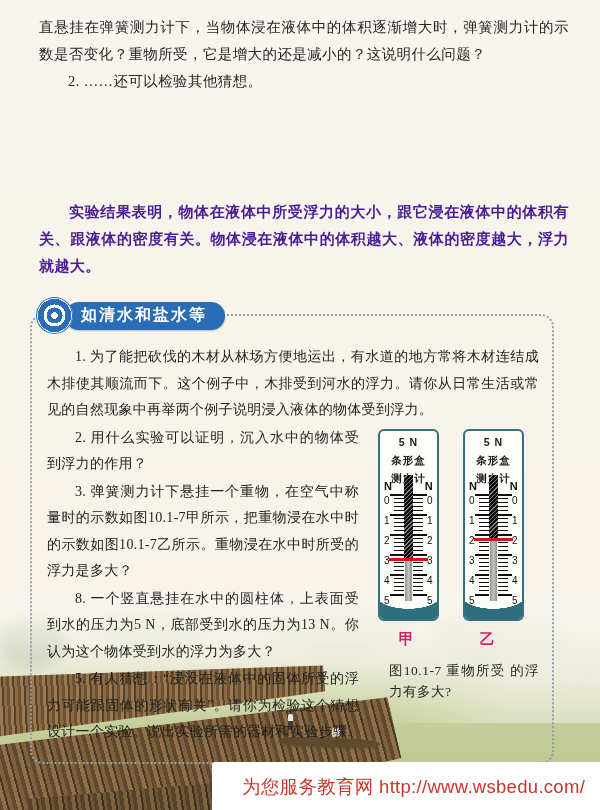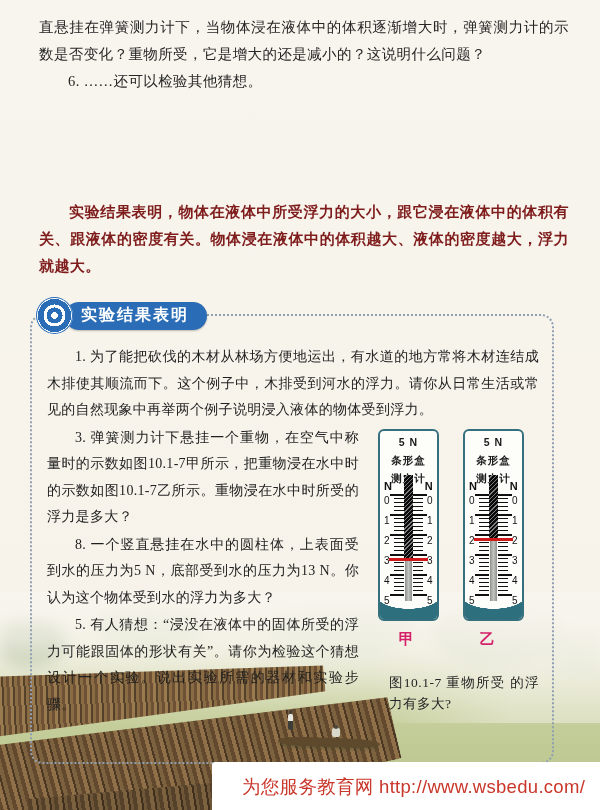--- a/index.html
+++ b/index.html
@@ -12,21 +12,21 @@
   .top-text{
     position:absolute;left:39px;top:14px;width:530px;
     font-size:14.5px;line-height:27px;letter-spacing:0.4px;
     color:#262626;text-align:justify;
   }
   .top-text p{margin:0;}
   .top-text p.ind{text-indent:2em;}
   .result-para{
     position:absolute;left:39px;top:199px;width:530px;
     font-size:15px;line-height:27px;letter-spacing:0.4px;
-    color:#7f1d1d;text-align:justify;text-indent:2em;font-weight:bold;
+    color:#4c1d95;text-align:justify;text-indent:2em;font-weight:bold;
   }
   
   .photo{position:absolute;left:0;top:592px;width:600px;height:218px;z-index:0;overflow:hidden;}
   .p-bg{position:absolute;inset:0;background:linear-gradient(180deg,#f2f1e4 0%,#e2e5ca 28%,#c6cf9c 55%,#b7c38b 100%);}
   .p-trees{position:absolute;left:0;top:-10px;width:600px;height:100px;filter:blur(7px);
     background:
       radial-gradient(60px 40px at 30px 60px,#9fb187 0 60%,transparent 61%),
       radial-gradient(90px 45px at 150px 40px,#c9d3b2 0 60%,transparent 61%),
       radial-gradient(120px 50px at 340px 45px,#d4dcc0 0 60%,transparent 61%),
       radial-gradient(110px 55px at 500px 50px,#c3ceae 0 60%,transparent 61%),
@@ -85,21 +85,21 @@
   .n-left{left:4px;} .n-right{right:4px;}
   .tick{position:absolute;background:#111;}
   .tick-num{position:absolute;font-size:10px;color:#111;width:10px;text-align:center;}
   .rod-spring{position:absolute;left:24px;width:9px;background:repeating-linear-gradient(135deg,#0a0a0a 0 2px,#7d7d7d 2px 3px);}
   .rod-plain{position:absolute;left:25px;width:7px;background:linear-gradient(90deg,#8e908c,#c2c4c0,#8e908c);}
   .pointer{position:absolute;left:9px;width:39px;height:3px;background:#d01818;z-index:3;}
   .scale-bottom{position:absolute;left:0;right:0;bottom:0;height:17px;border-radius:0 0 4px 4px;
     background:radial-gradient(95% 130% at 50% -35%,rgba(255,255,255,0) 57%,#2e6f7e 58%);}
   .labels-row{display:flex;gap:24px;padding-left:9px;margin-top:5px;}
   .scale-name{width:57px;text-align:center;color:#d4216a;font-size:15px;font-weight:bold;}
-  .fig-caption{margin-top:20px;padding-left:20px;font-size:13.5px;line-height:21px;color:#262626;letter-spacing:0.5px;}
+  .fig-caption{margin-top:8px;padding-left:20px;font-size:13.5px;line-height:21px;color:#262626;letter-spacing:0.5px;}
   
   .footer-bar{
     position:absolute;left:212px;top:762px;width:388px;height:48px;background:#ffffff;
     z-index:3;display:flex;align-items:center;padding-left:30px;box-sizing:border-box;
     border-radius:3px 0 0 0;
   }
   .footer-link{
     font-family:"Liberation Sans","DejaVu Sans",sans-serif;
     font-size:18.5px;color:#c9362a;letter-spacing:0.3px;white-space:nowrap;
   }
@@ -115,29 +115,29 @@
   <div class="logs logs-a"></div>
   <div class="logs logs-b"></div>
   <div class="logs logs-c"></div>
   <div class="boat"></div>
   <div class="person-standing"></div>
   <div class="person-sitting"></div>
 </div>
 
 <div class="top-text">
   <p>直悬挂在弹簧测力计下，当物体浸在液体中的体积逐渐增大时，弹簧测力计的示数是否变化？重物所受，它是增大的还是减小的？这说明什么问题？</p>
-  <p class="ind">6. ……还可以检验其他猜想。</p>
+  <p class="ind">2. ……还可以检验其他猜想。</p>
 </div>
 
 <div class="result-para">实验结果表明，物体在液体中所受浮力的大小，跟它浸在液体中的体积有关、跟液体的密度有关。物体浸在液体中的体积越大、液体的密度越大，浮力就越大。</div>
 
 <div class="activity-box">
   <div class="box-header">
     <div class="box-icon"></div>
-    <div class="box-badge">实验结果表明</div>
+    <div class="box-badge">如清水和盐水等</div>
   </div>
   <div class="box-content">
     <p>1. 为了能把砍伐的木材从林场方便地运出，有水道的地方常将木材连结成木排使其顺流而下。这个例子中，木排受到河水的浮力。请你从日常生活或常见的自然现象中再举两个例子说明浸入液体的物体受到浮力。</p>
 
     <div class="figure">
       <div class="scales-row" id="scales-row">
           <div class="scale-frame">
             <div class="scale-head">5 N</div>
             <div class="scale-head">条形盒</div>
             <div class="scale-head">测力计</div>
@@ -288,20 +288,21 @@
             <div class="scale-bottom"></div>
           </div>
         </div>
       <div class="labels-row" id="labels-row">
           <div class="scale-name">甲</div>
           <div class="scale-name">乙</div>
         </div>
       <div class="fig-caption">图10.1-7  重物所受 的浮力有多大?</div>
     </div>
 
+    <p>2. 用什么实验可以证明，沉入水中的物体受到浮力的作用？</p>
     <p>3. 弹簧测力计下悬挂一个重物，在空气中称量时的示数如图10.1-7甲所示，把重物浸在水中时的示数如图10.1-7乙所示。重物浸在水中时所受的浮力是多大？</p>
     <p>8. 一个竖直悬挂在水中的圆柱体，上表面受到水的压力为5 N，底部受到水的压力为13 N。你认为这个物体受到水的浮力为多大？</p>
     <p>5. 有人猜想：“浸没在液体中的固体所受的浮力可能跟固体的形状有关”。请你为检验这个猜想设计一个实验。说出实验所需的器材和实验步骤。</p>
   </div>
 </div>
 
 <div class="footer-bar">
   <span class="footer-link">为您服务教育网 http://www.wsbedu.com/</span>
 </div>
 

